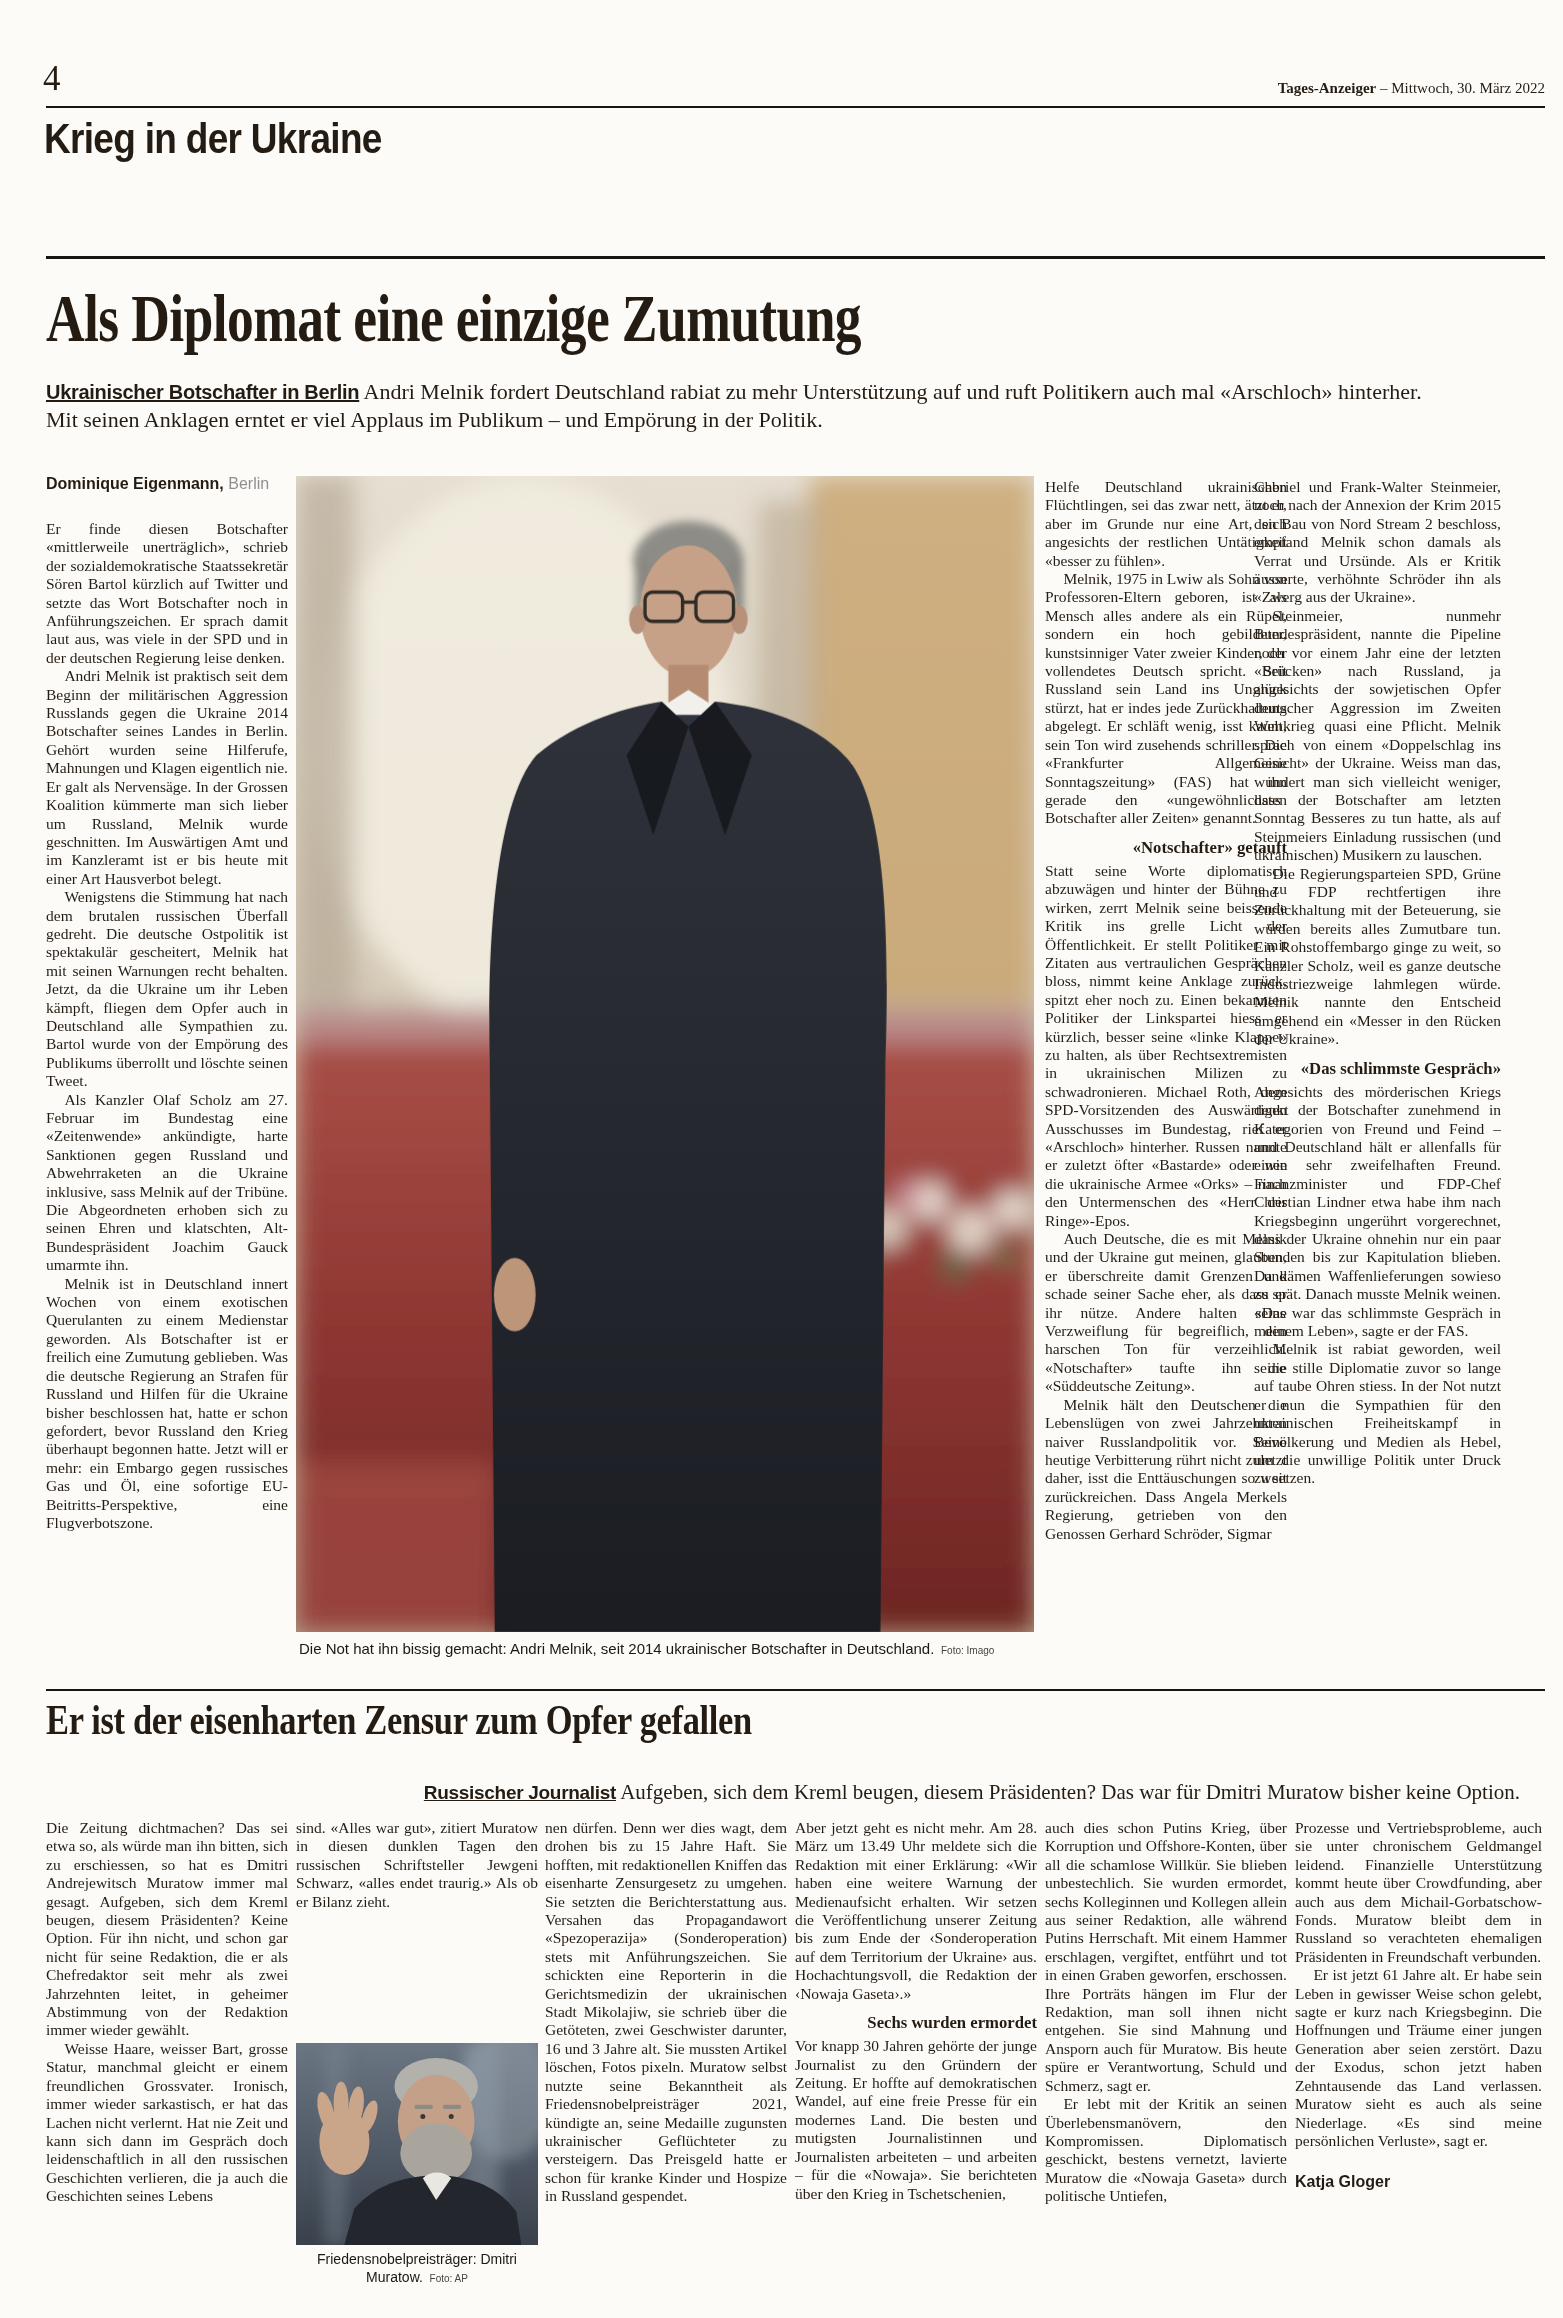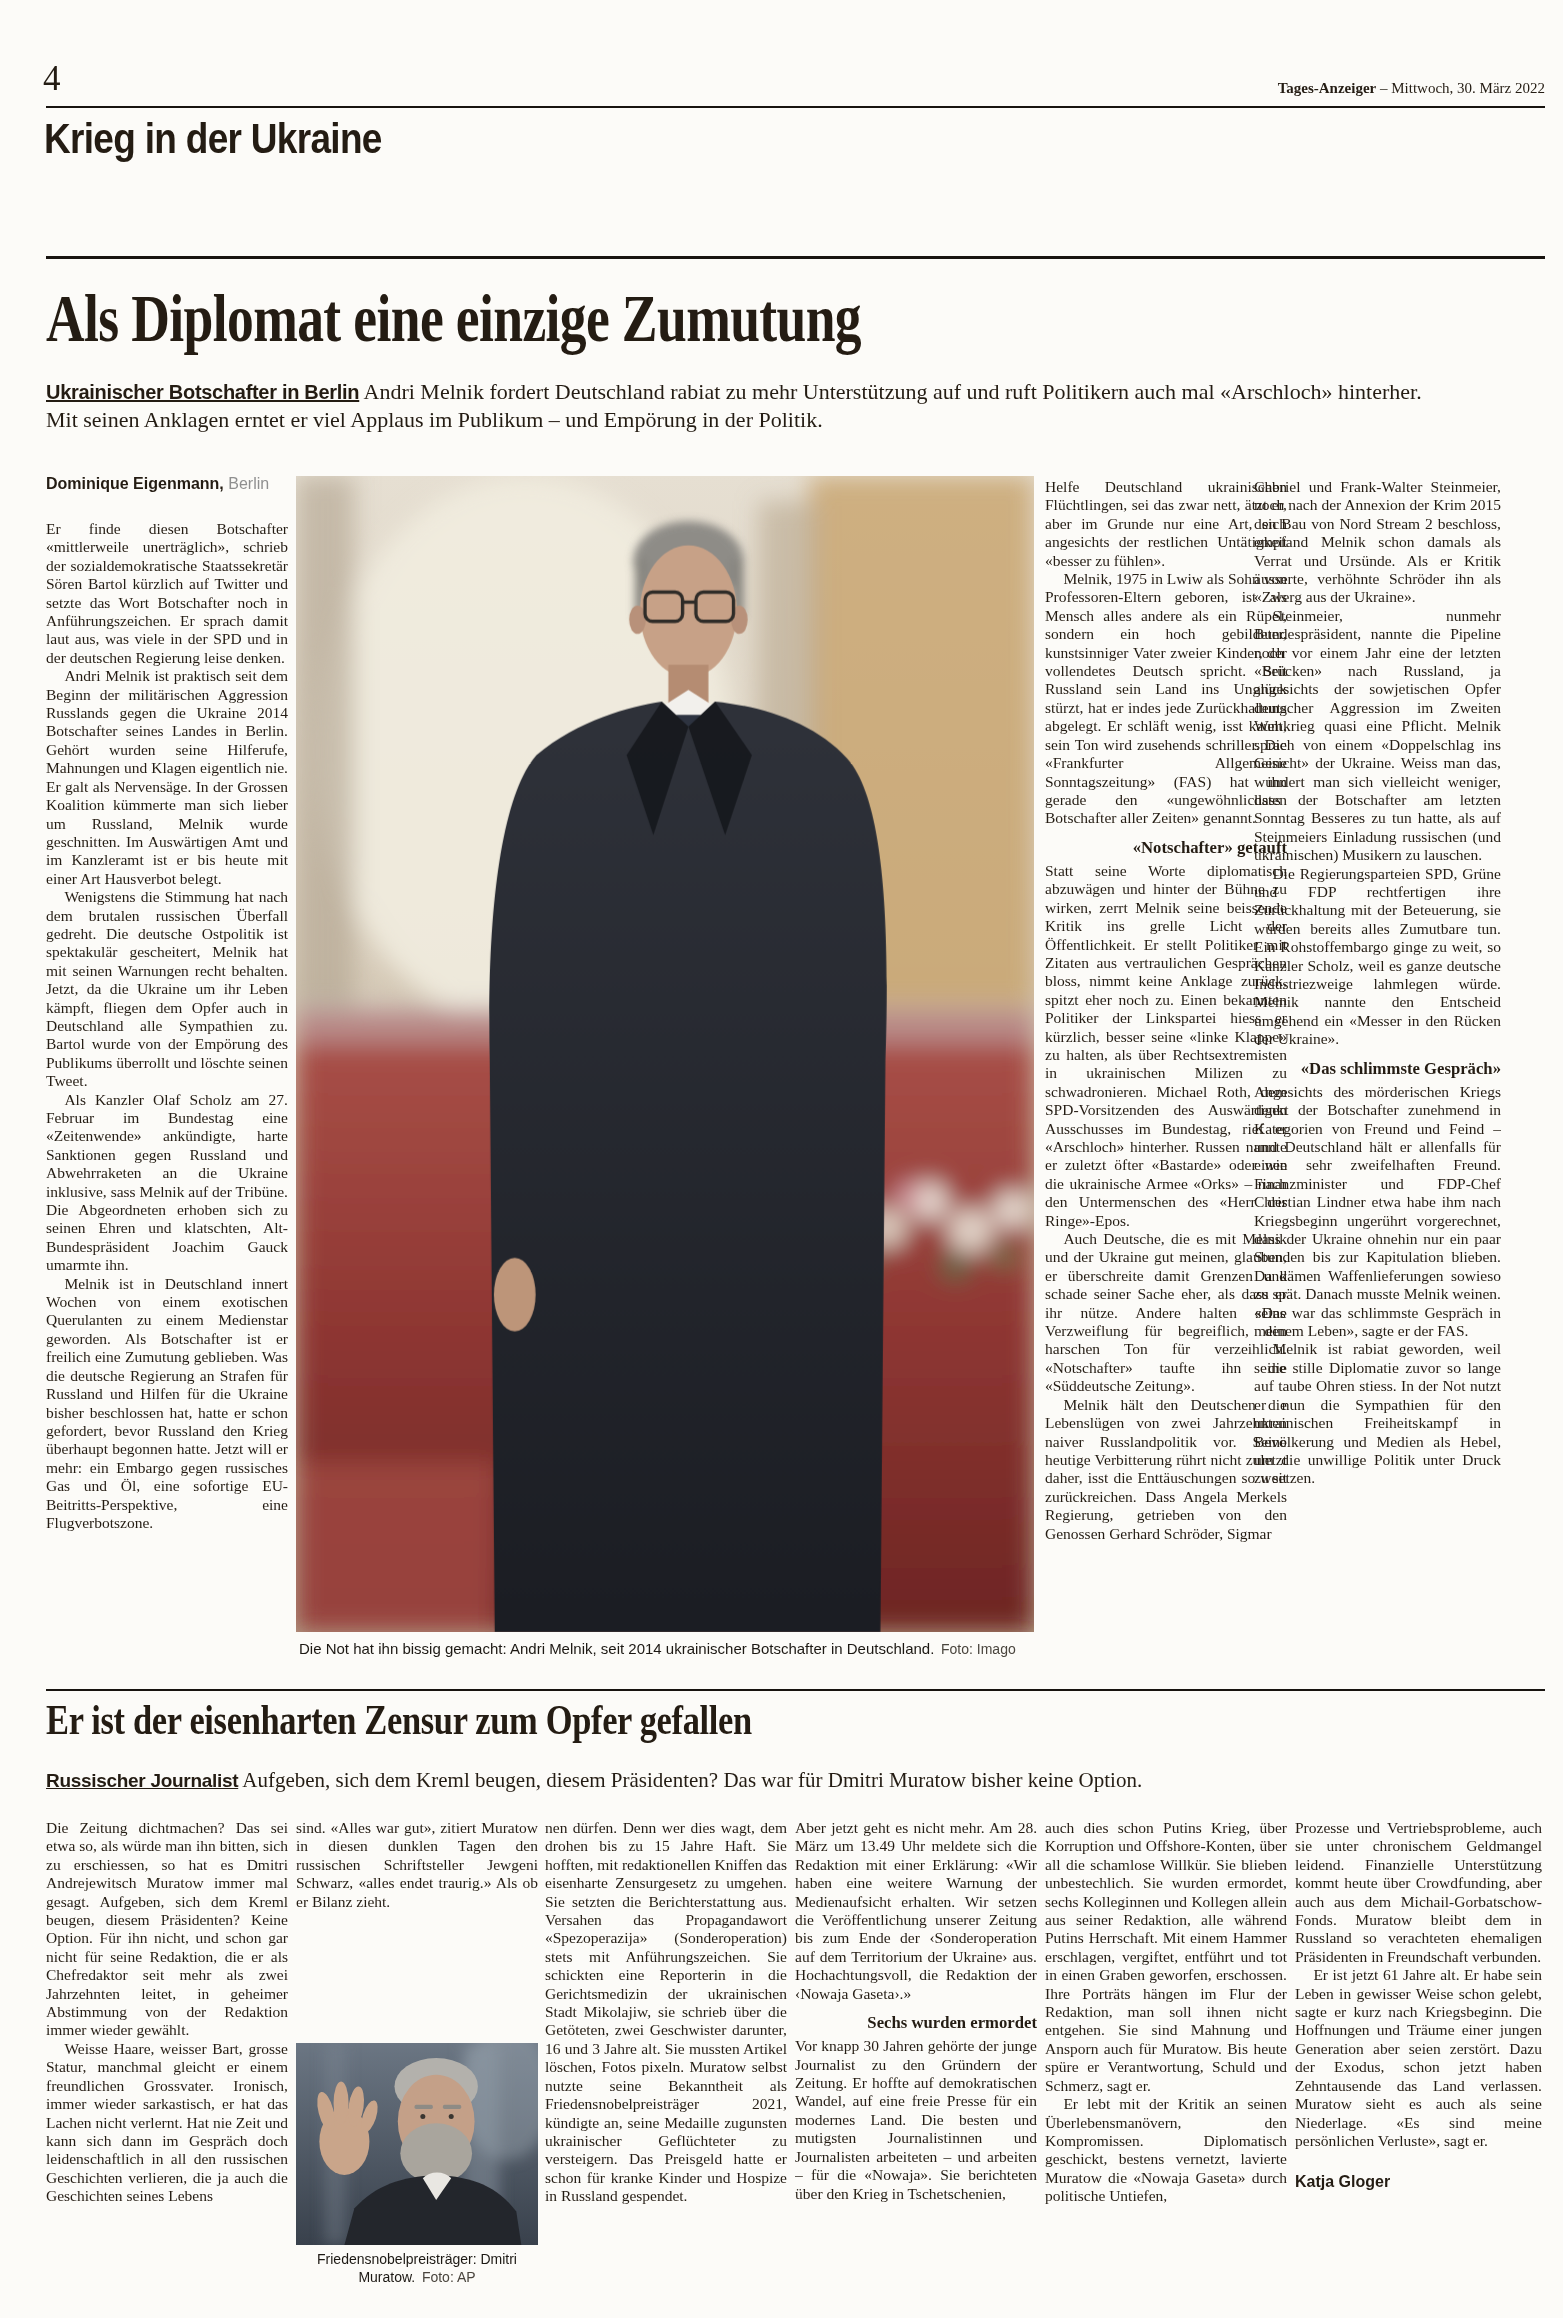--- a/index.html
+++ b/index.html
@@ -30,21 +30,21 @@
   .author{font:700 16px/19px "Liberation Sans",sans-serif;margin:22px 0 0;text-align:left;}
 
   #a1-col1{left:46px;top:520px;height:1161px;}
   #a1-col3{left:1045px;top:478px;height:1201px;}
   #a1-col4{left:1254px;top:478px;height:1201px;width:247px;}
 
   figure{margin:0;padding:0;}
   #melnik-photo{left:296px;top:476px;width:738px;height:1156px;}
   #melnik-photo svg,#muratow-photo svg{display:block;width:100%;height:100%;}
   .caption{font:400 15px/18.4px "Liberation Sans",sans-serif;color:#1c1813;}
-  .credit{font-size:14px;color:#4a453e;margin-left:6.7px;}
+  .credit{font-size:10px;color:#4a453e;margin-left:6.7px;}
   #a1-caption{left:299px;top:1640px;width:1236px;}
 
   #divider{top:1689px;height:1.7px;}
 
   #a2-headline{left:46px;top:1697px;font:700 42px/47px "Liberation Serif",serif;letter-spacing:-0.4px;}
   #a2-headline .condense{transform:scaleX(.82);}
   #a2-lead{left:46px;top:1766px;width:1462px;font-size:21px;}
   #a2-lead .kicker{font-size:19px;}
 
   .a2col{top:1819px;height:499px;}
@@ -181,21 +181,21 @@
       <h3 class="subhead">«Das schlimmste Gespräch»</h3>
       <p class="bp">Angesichts des mörderischen Kriegs denkt der Botschafter zunehmend in Kategorien von Freund und Feind – und Deutschland hält er allenfalls für einen sehr zweifelhaften Freund. Finanzminister und FDP-Chef Christian Lindner etwa habe ihm nach Kriegsbeginn ungerührt vorgerechnet, dass der Ukraine ohnehin nur ein paar Stunden bis zur Kapitulation blieben. Da kämen Waffenlieferungen sowieso zu spät. Danach musste Melnik weinen. «Das war das schlimmste Gespräch in meinem Leben», sagte er der FAS.</p>
       <p class="bp ind">Melnik ist rabiat geworden, weil seine stille Diplomatie zuvor so lange auf taube Ohren stiess. In der Not nutzt er nun die Sympathien für den ukrainischen Freiheitskampf in Bevölkerung und Medien als Hebel, um die unwillige Politik unter Druck zu setzen.</p>
     </div>
 
   <div id="divider" class="rule"></div>
 
   <h2 id="a2-headline" class="abs" style="margin:0;">
     <span class="condense">Er ist der eisenharten Zensur zum Opfer gefallen</span>
   </h2>
-  <p id="a2-lead" class="abs lead" style="margin:0;">
+  <p id="a2-lead" class="abs lead" style="margin:12px;text-align:right;">
     <span class="kicker">Russischer Journalist</span>
     <span>Aufgeben, sich dem Kreml beugen, diesem Präsidenten? Das war für Dmitri Muratow bisher keine Option.</span>
   </p>
 
   <div id="a2-col1" class="col a2col">
       <p class="bp">Die Zeitung dichtmachen? Das sei etwa so, als würde man ihn bitten, sich zu erschiessen, so hat es Dmitri Andrejewitsch Muratow immer mal gesagt. Aufgeben, sich dem Kreml beugen, diesem Präsidenten? Keine Option. Für ihn nicht, und schon gar nicht für seine Redaktion, die er als Chefredaktor seit mehr als zwei Jahrzehnten leitet, in geheimer Abstimmung von der Redaktion immer wieder gewählt.</p>
       <p class="bp ind">Weisse Haare, weisser Bart, grosse Statur, manchmal gleicht er einem freundlichen Grossvater. Ironisch, immer wieder sarkastisch, er hat das Lachen nicht verlernt. Hat nie Zeit und kann sich dann im Gespräch doch leidenschaftlich in all den russischen Geschichten verlieren, die ja auch die Geschichten seines Lebens</p>
     </div>
 
   <div id="a2-col2" class="col a2col">

